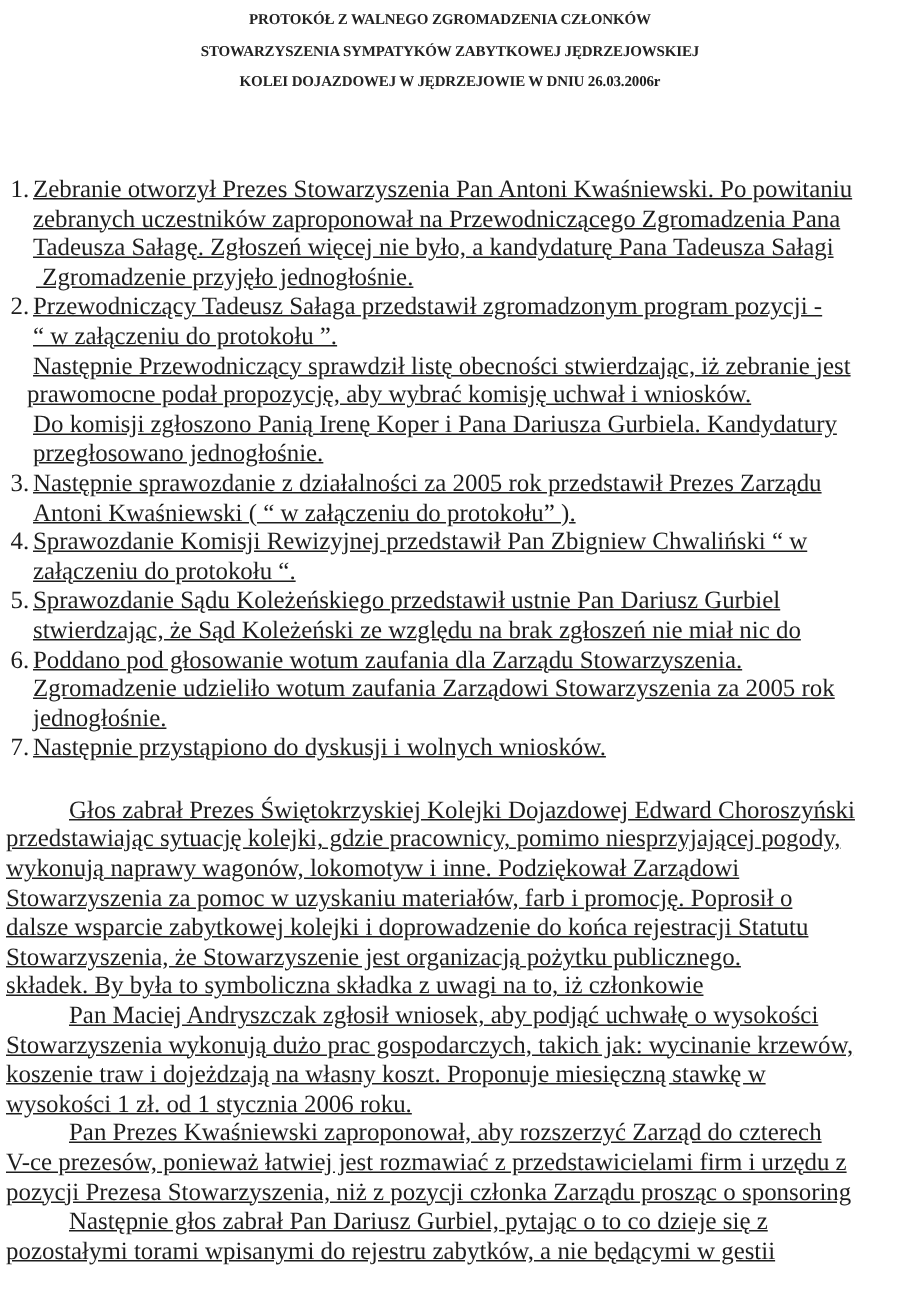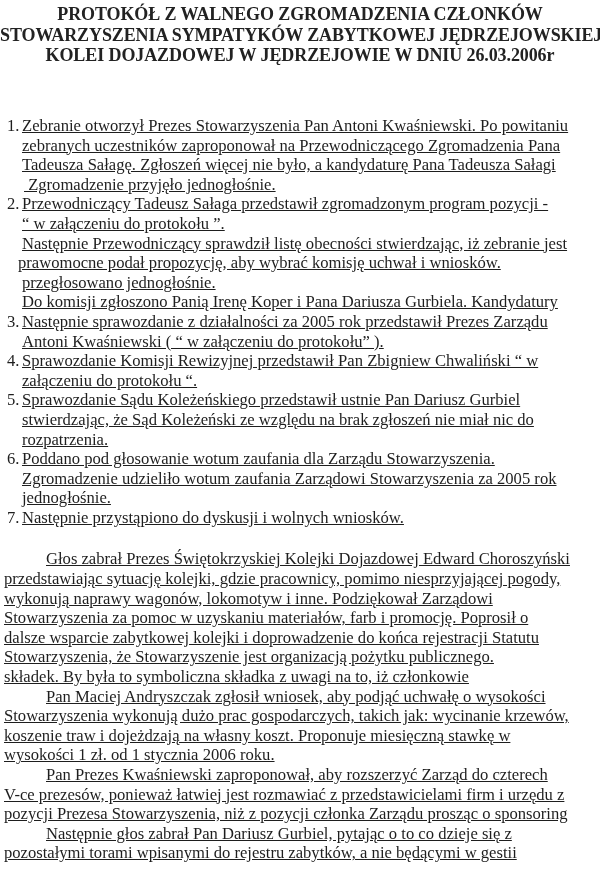--- a/index.html
+++ b/index.html
@@ -4,21 +4,21 @@
 <style>
   html, body { margin: 0; padding: 0; }
   body {
     width: 600px; height: 873px; overflow: hidden;
     background: #ffffff; color: #1a1a1a;
     font-family: "Liberation Serif", "DejaVu Serif", serif;
   }
   .page { position: relative; width: 600px; height: 873px; }
   .title {
     position: absolute; left: 0; top: 4px; width: 600px;
-    text-align: center; font-weight: bold; font-size: 18px;
+    text-align: center; font-weight: bold; font-size: 10px;
     line-height: 20.5px; letter-spacing: -0.1px; color: #222;
   }
   .title div { white-space: nowrap; }
   .body {
     position: absolute; left: 0; top: 116px; width: 600px;
     font-size: 16.6px; line-height: 19.6px; color: #1e1e1e;
   }
   .ln { position: relative; white-space: nowrap; height: 19.6px; }
   .num { position: absolute; left: 7px; }
   .t { position: absolute; text-decoration: underline; }
@@ -63,24 +63,24 @@
         <div class="ln">
             <span class="t" style="left:22px">“ w załączeniu do protokołu ”.</span>
           </div>
         <div class="ln">
             <span class="t" style="left:22px">Następnie Przewodniczący sprawdził listę obecności stwierdzając, iż zebranie jest</span>
           </div>
         <div class="ln">
             <span class="t" style="left:18px">prawomocne podał propozycję, aby wybrać komisję uchwał i wniosków.</span>
           </div>
         <div class="ln">
-            <span class="t" style="left:22px">przegłosowano jednogłośnie.</span>
+            <span class="t" style="left:22px">Do komisji zgłoszono Panią Irenę Koper i Pana Dariusza Gurbiela. Kandydatury</span>
           </div>
         <div class="ln">
-            <span class="t" style="left:22px">Do komisji zgłoszono Panią Irenę Koper i Pana Dariusza Gurbiela. Kandydatury</span>
+            <span class="t" style="left:22px">przegłosowano jednogłośnie.</span>
           </div>
       </div>
 
       <div>
         <div class="ln">
             <span class="num">3.</span>
             <span class="t" style="left:22px">Następnie sprawozdanie z działalności za 2005 rok przedstawił Prezes Zarządu</span>
           </div>
         <div class="ln">
             <span class="t" style="left:22px">Antoni Kwaśniewski ( “ w załączeniu do protokołu” ).</span>
@@ -97,23 +97,20 @@
           </div>
       </div>
 
       <div>
         <div class="ln">
             <span class="num">5.</span>
             <span class="t" style="left:22px">Sprawozdanie Sądu Koleżeńskiego przedstawił ustnie Pan Dariusz Gurbiel</span>
           </div>
         <div class="ln">
             <span class="t" style="left:22px">stwierdzając, że Sąd Koleżeński ze względu na brak zgłoszeń nie miał nic do</span>
-          </div>
-        <div class="ln">
-            <span class="t" style="left:22px">rozpatrzenia.</span>
           </div>
       </div>
 
       <div>
         <div class="ln">
             <span class="num">6.</span>
             <span class="t" style="left:22px">Poddano pod głosowanie wotum zaufania dla Zarządu Stowarzyszenia.</span>
           </div>
         <div class="ln">
             <span class="t" style="left:22px">Zgromadzenie udzieliło wotum zaufania Zarządowi Stowarzyszenia za 2005 rok</span>

